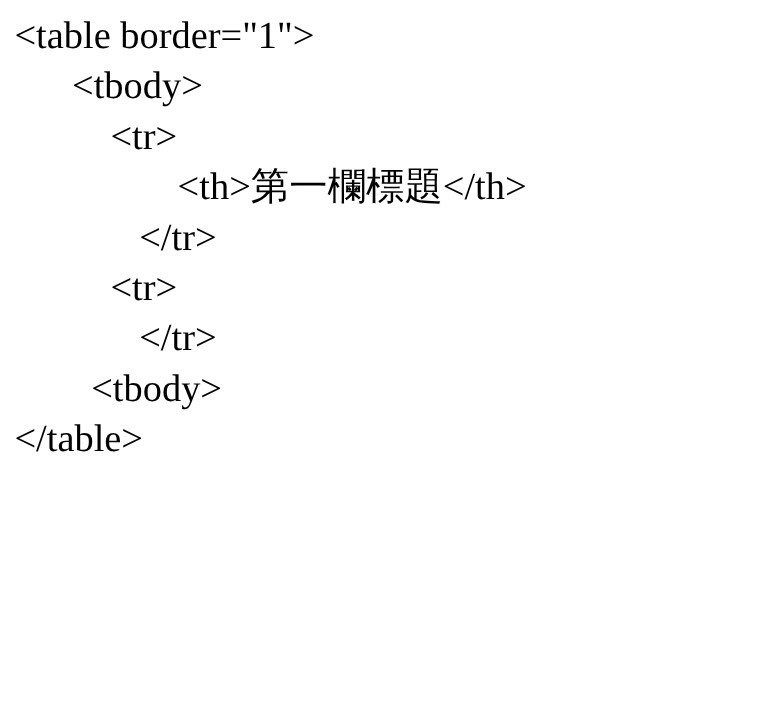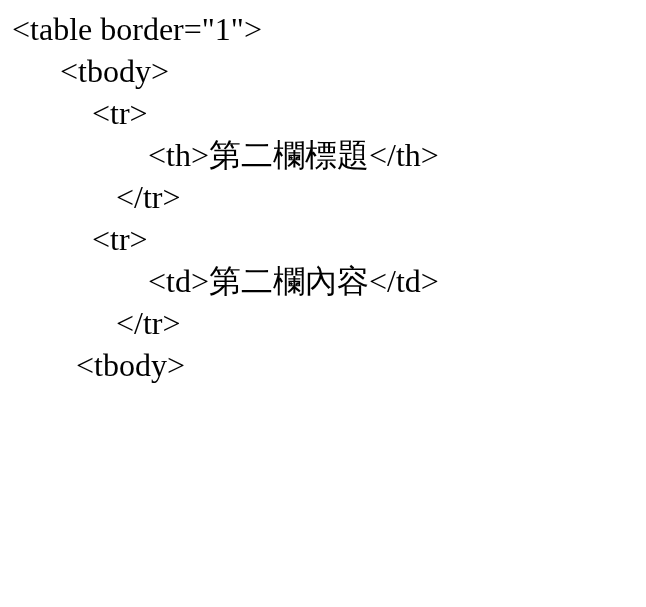--- a/index.html
+++ b/index.html
@@ -24,19 +24,19 @@
     height: 42px;
   }
 </style>
 </head>
 <body>
 
 <div class="code-snippet">
   <div class="code-line">&lt;table border="1"&gt;</div>
   <div class="code-line">      &lt;tbody&gt;</div>
   <div class="code-line">          &lt;tr&gt;</div>
-  <div class="code-line">                 &lt;th&gt;第二欄標題&lt;/th&gt;</div>
+  <div class="code-line">                 &lt;th&gt;第一欄標題&lt;/th&gt;</div>
   <div class="code-line">             &lt;/tr&gt;</div>
   <div class="code-line">          &lt;tr&gt;</div>
-  <div class="code-line">                 &lt;td&gt;第二欄內容&lt;/td&gt;</div>
   <div class="code-line">             &lt;/tr&gt;</div>
   <div class="code-line">        &lt;tbody&gt;</div>
+  <div class="code-line">&lt;/table&gt;</div>
 </div>
 
 </body></html>

